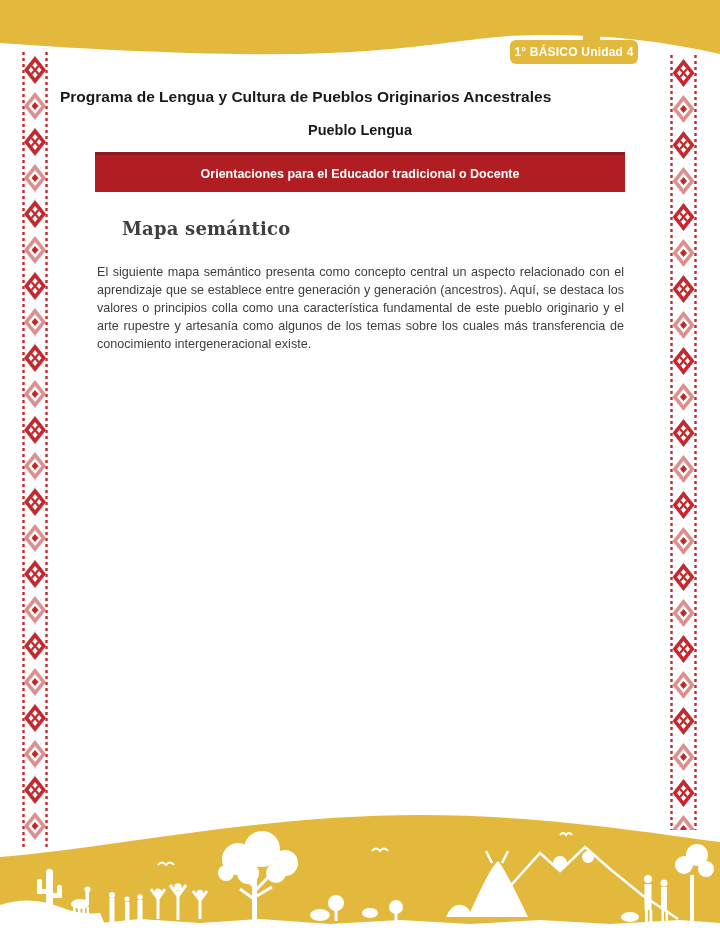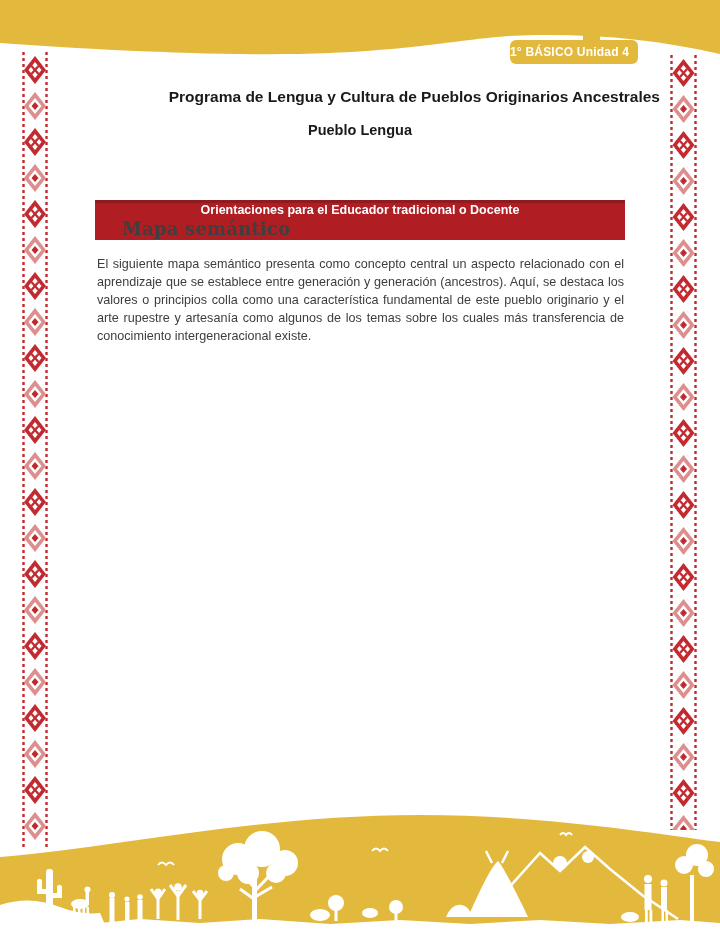--- a/index.html
+++ b/index.html
@@ -13,53 +13,53 @@
     font-family: "Liberation Sans", sans-serif;
   }
   
   .top-wave { position: absolute; top: 0; left: 0; }
   .unit-badge {
     position: absolute;
     left: 510px; top: 40px;
     width: 128px; height: 24px;
     background: #E3B93D;
     border-radius: 6px;
-    display: flex; align-items: center; 
+    display: flex; align-items: center; justify-content: center;
     color: #ffffff;
     font-size: 12px; font-weight: bold;
     letter-spacing: 0.2px;
   }
   
   .border-left  { position: absolute; left: 22px;  top: 52px; }
   .border-right { position: absolute; left: 670px; top: 55px; }
   
   .doc-title {
     position: absolute; left: 60px; top: 88px; width: 600px;
-    text-align: right; font-size: 15.5px; font-weight: bold; color: #1a1a1a;
+    text-align: left; font-size: 15.5px; font-weight: bold; color: #1a1a1a;
   }
   .doc-subtitle {
     position: absolute; left: 60px; top: 122px; width: 600px;
     text-align: center; font-size: 14.5px; font-weight: bold; color: #1a1a1a;
   }
   .banner {
     position: absolute; left: 95px; top: 152px; width: 530px; height: 40px;
     background: #B01E24;
     border-top: 3px solid #8E1B1F;
-    display: flex; align-items: flex-start; justify-content: center;
-    color: #ffffff; font-size: 12.5px; font-weight: bold; margin-top: 48px;
+    display: flex; align-items: center; justify-content: center;
+    color: #ffffff; font-size: 12.5px; font-weight: bold;
   }
   
   .section-heading {
     position: absolute; left: 122px; top: 218px;
     font-family: "DejaVu Serif", serif;
     font-size: 18px; font-weight: bold; color: #3F3F3F;
     letter-spacing: 0.2px;
   }
   .intro-paragraph {
-    position: absolute; left: 97px; top: 255px; width: 527px;
+    position: absolute; left: 97px; top: 263px; width: 527px;
     font-size: 12.6px; line-height: 18px; color: #3D3D3D;
     text-align: justify;
   }
   
   .map { position: absolute; left: 0; top: 370px; width: 720px; height: 310px; }
   .map-circle {
     position: absolute; left: 243px; top: 377px;
     width: 232px; height: 222px;
     background: #686868;
     border: 4px solid #4E4F51;

